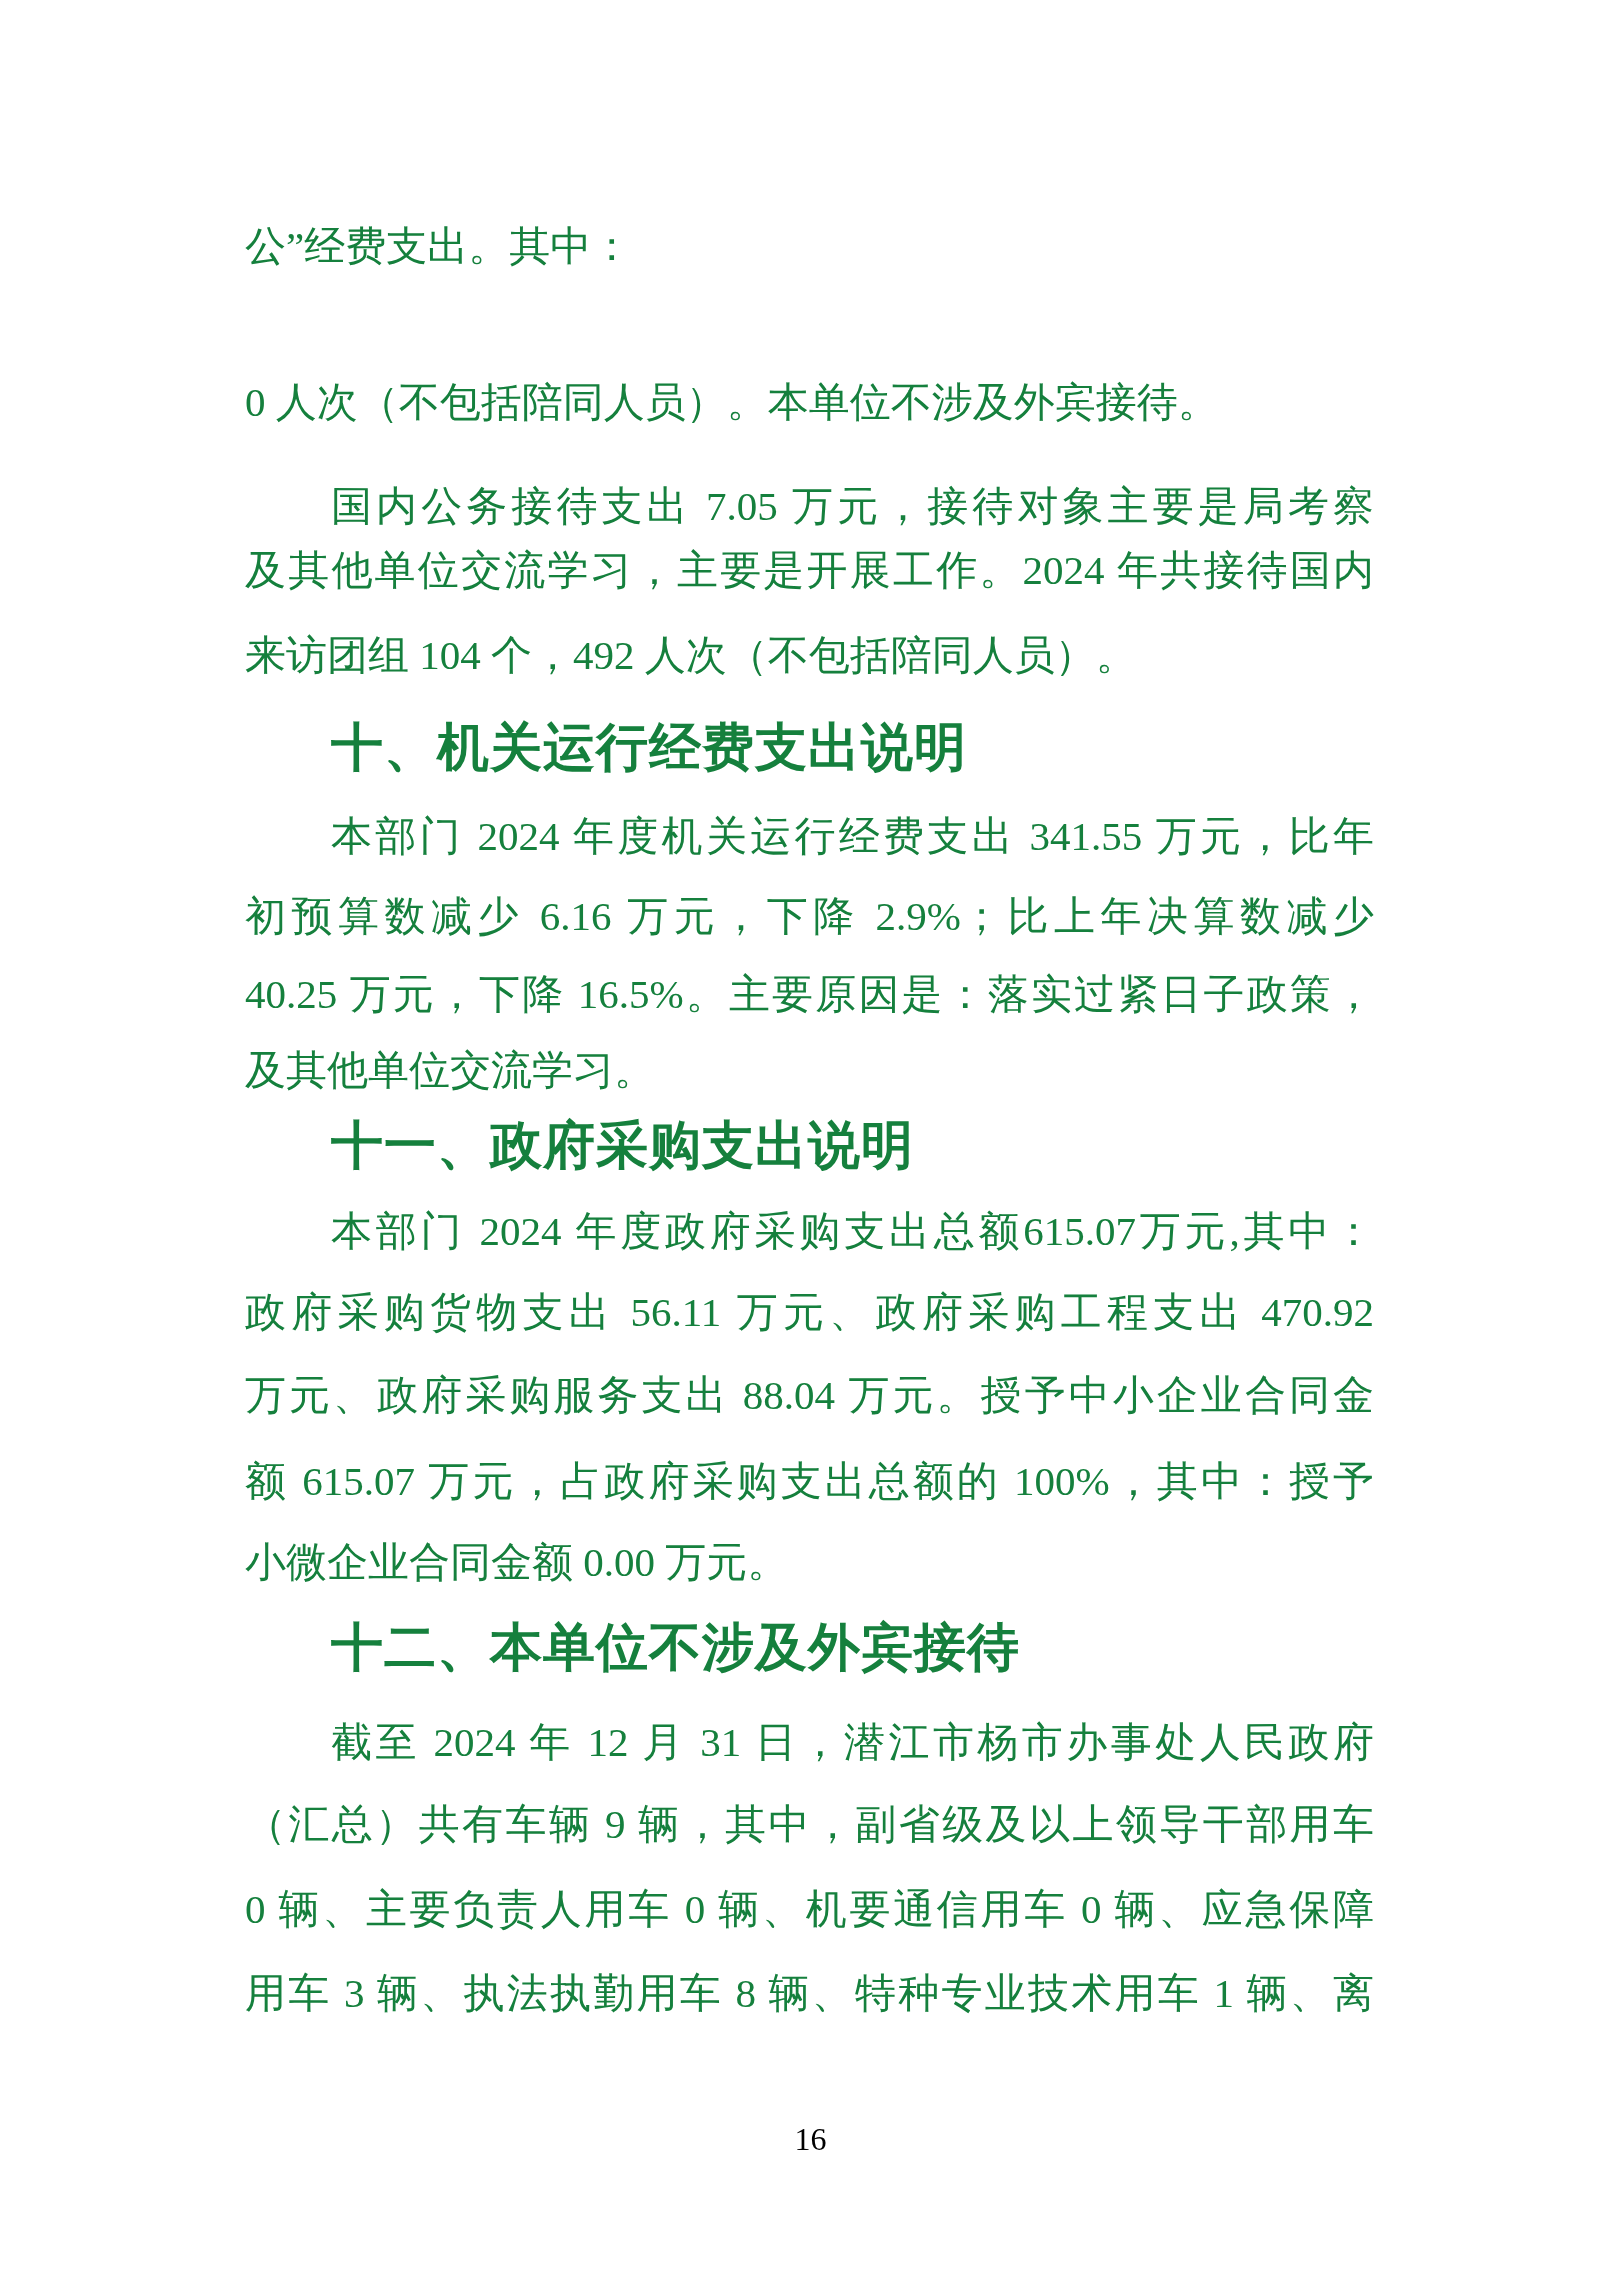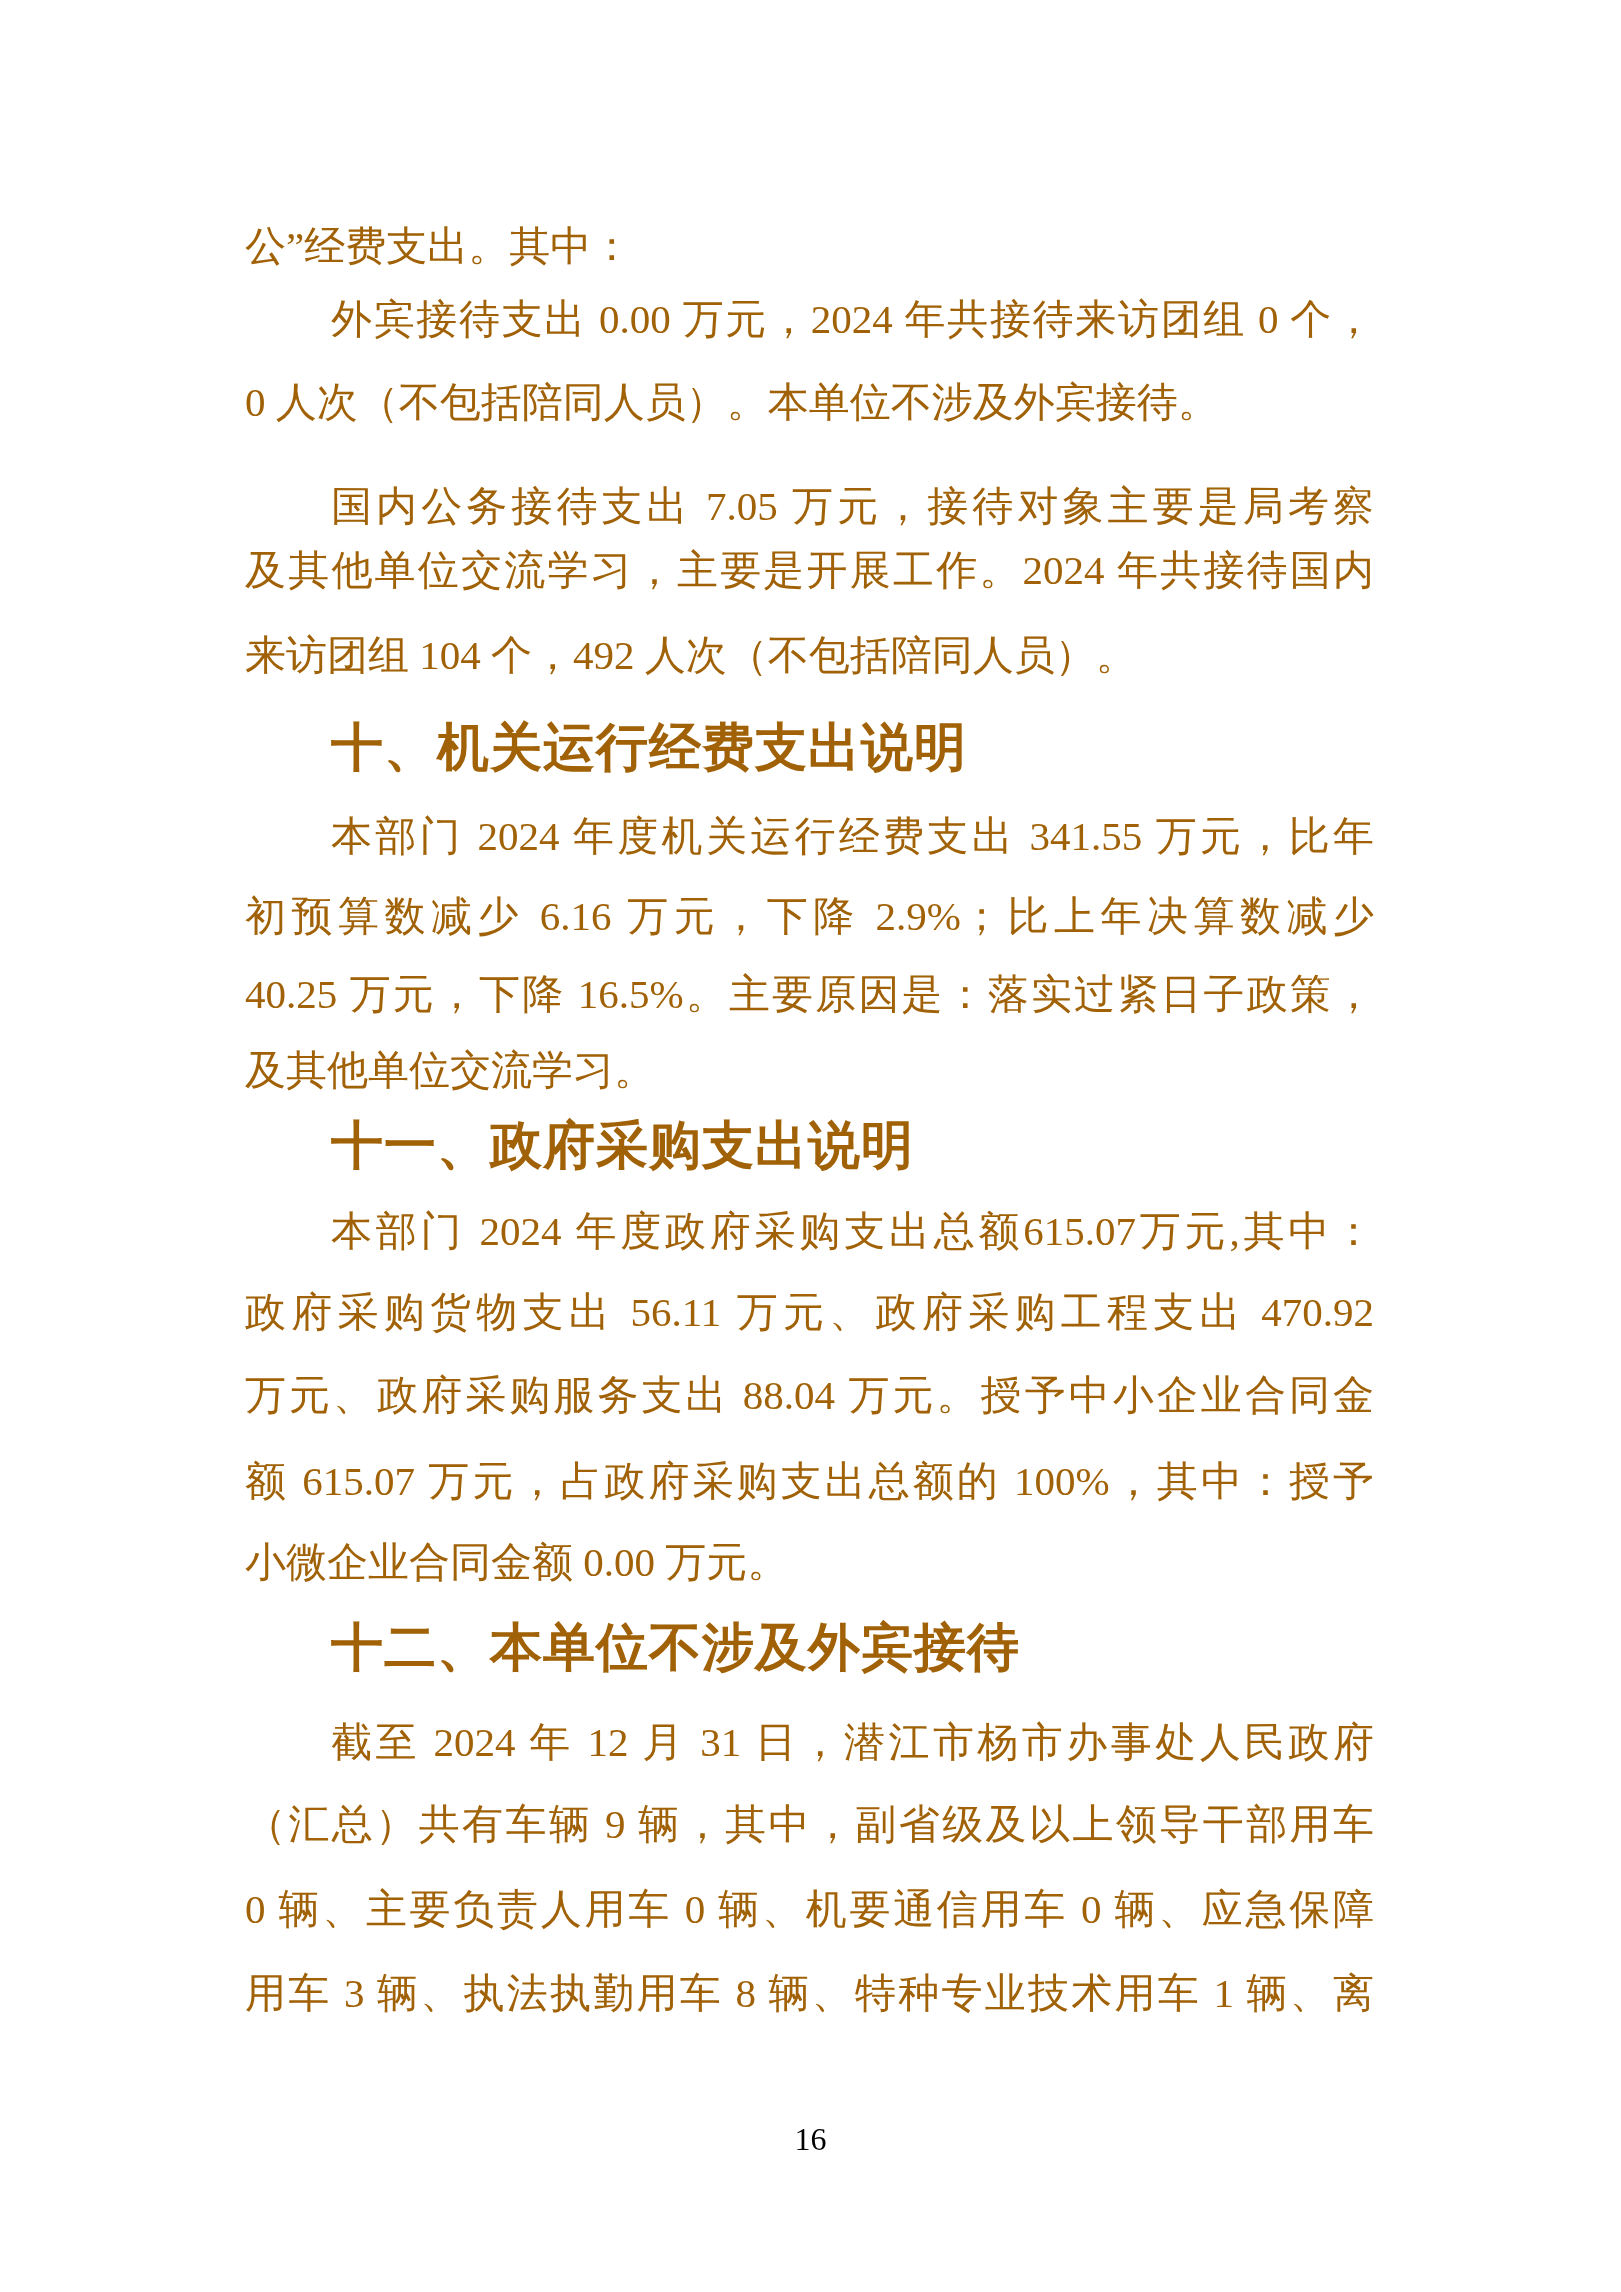--- a/index.html
+++ b/index.html
@@ -25,21 +25,21 @@
     height: 2293px;
   }
   .line {
     position: absolute;
     left: 0;
     width: 1129px;
     font-family: "Liberation Serif", "DejaVu Serif", serif;
     font-size: 41px;
     line-height: 53px;
     white-space: nowrap;
-    color: #a16207;
+    color: #15803d;
   }
   .line.just {
     white-space: normal;
     text-align: justify;
     text-align-last: justify;
     text-justify: inter-character;
   }
   .line.indent {
     text-indent: 86px;
   }
@@ -61,21 +61,20 @@
     line-height: 39px;
     color: #000000;
   }
 </style>
 </head>
 <body>
 
 <div class="page">
   <div class="textblock">
     <div class="line" style="top:220px">公”经费支出。其中：</div>
-    <div class="line indent just" style="top:293px">外宾接待支出 0.00 万元，2024 年共接待来访团组 0 个，</div>
     <div class="line" style="top:376px">0 人次（不包括陪同人员）。本单位不涉及外宾接待。</div>
     <div class="line indent just" style="top:480px">国内公务接待支出 7.05 万元，接待对象主要是局考察</div>
     <div class="line just" style="top:544px">及其他单位交流学习，主要是开展工作。2024 年共接待国内</div>
     <div class="line" style="top:629px">来访团组 104 个，492 人次（不包括陪同人员）。</div>
     <div class="line heading" style="top:721px">十、机关运行经费支出说明</div>
     <div class="line indent just" style="top:810px">本部门 2024 年度机关运行经费支出 341.55 万元，比年</div>
     <div class="line just" style="top:890px">初预算数减少 6.16 万元，下降 2.9%；比上年决算数减少</div>
     <div class="line just" style="top:968px">40.25 万元，下降 16.5%。主要原因是：落实过紧日子政策，</div>
     <div class="line" style="top:1044px">及其他单位交流学习。</div>
     <div class="line heading" style="top:1119px">十一、政府采购支出说明</div>

